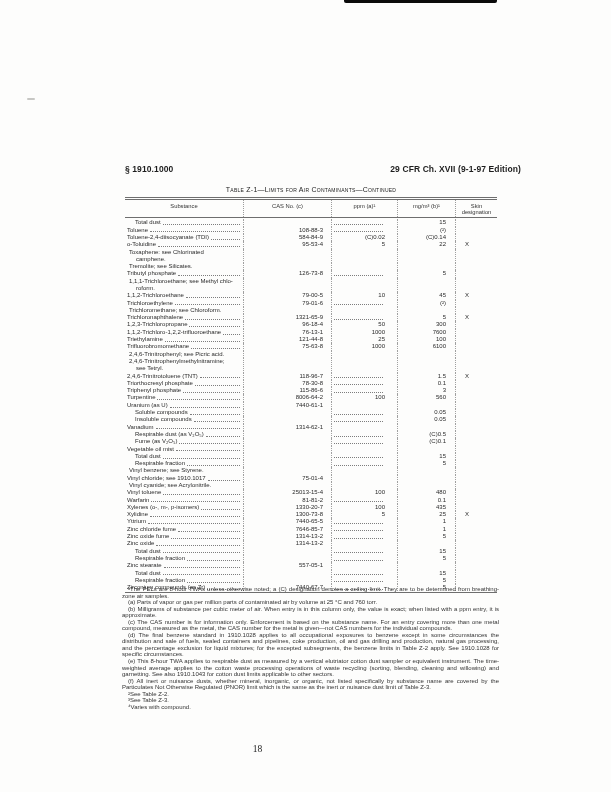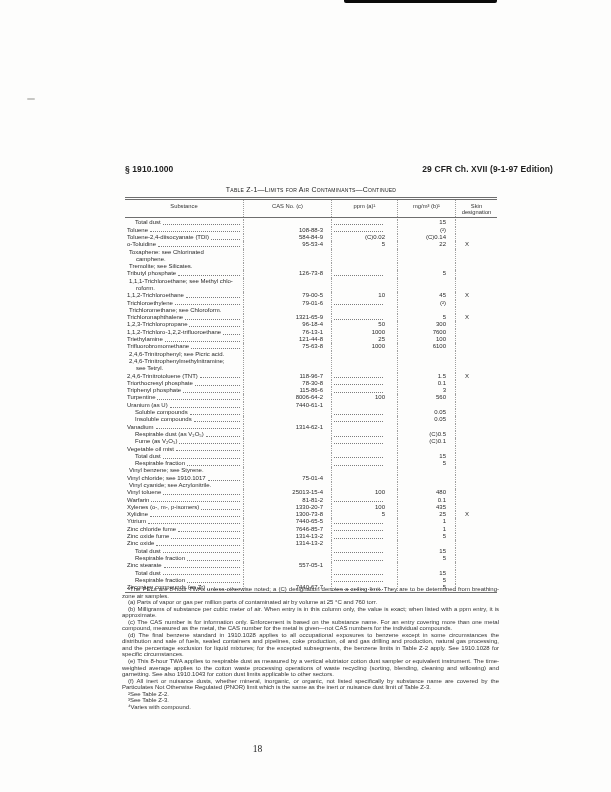--- a/index.html
+++ b/index.html
@@ -7,21 +7,21 @@
     width:611px;height:792px;position:relative;
     background:#fdfdfc;
     font-family:"Liberation Sans",sans-serif;
     color:#2e2e2e;
     -webkit-font-smoothing:antialiased;
     overflow:hidden;
   }
   .scan-strip{position:absolute;left:344px;top:0;width:153px;height:3px;background:#0b0b0b;border-radius:0 0 2px 2px;}
   .scan-speck{position:absolute;left:27px;top:98px;width:8px;height:2px;background:#c7c7c4;border-radius:1px;}
 
-  .runhead{position:absolute;top:164px;left:125px;width:428px;display:flex;justify-content:space-between;
+  .runhead{position:absolute;top:164px;left:125px;width:396px;display:flex;justify-content:space-between;
     font-weight:bold;font-size:8.5px;color:#1d1d1d;letter-spacing:0.1px;}
 
   .tbl-title{position:absolute;top:186px;left:125px;width:372px;text-align:center;
     font-size:7px;color:#222;font-variant:small-caps;letter-spacing:0.25px;}
 
   .ztable{position:absolute;top:197px;left:125px;width:372px;}
   .thead{display:grid;grid-template-columns:118px 88px 66px 58px 42px;
     border-top:3px double #6e6e6e;border-bottom:1px solid #6e6e6e;}
   .thead .hc{font-size:5.8px;line-height:6.4px;text-align:center;padding:2.5px 1px 2px;color:#333;}
   .thead .hc + .hc{border-left:1px dotted #9c9c9c;}

